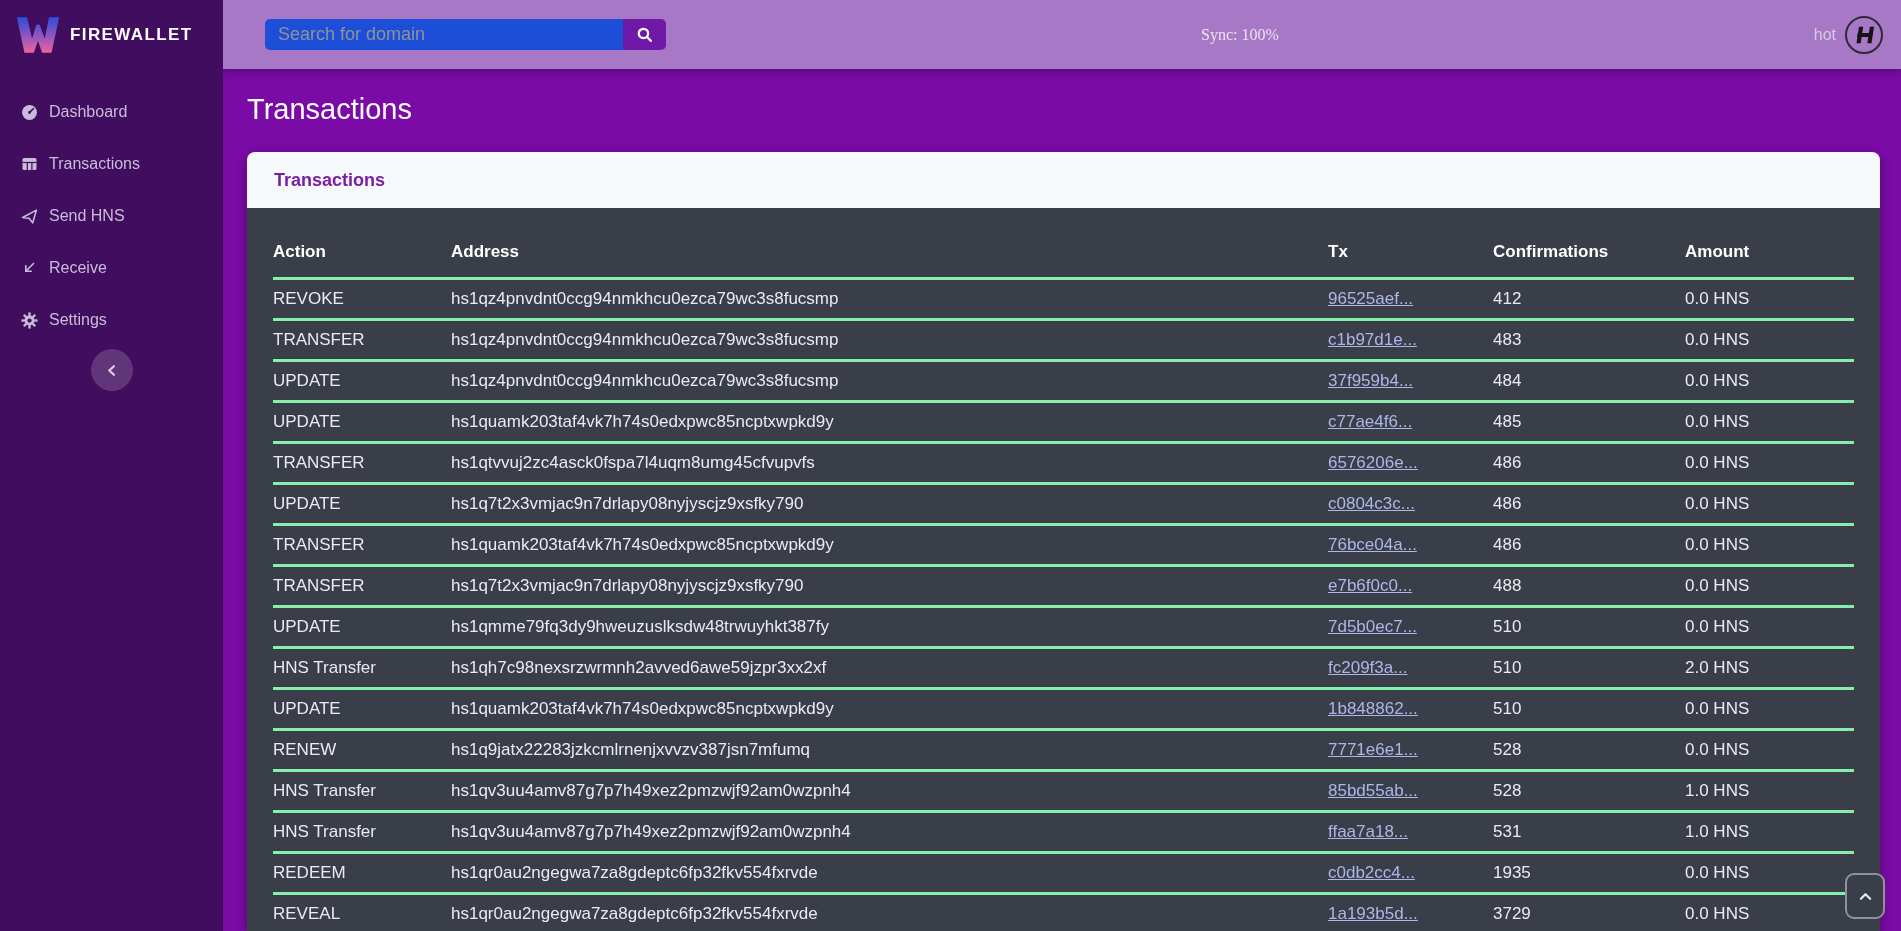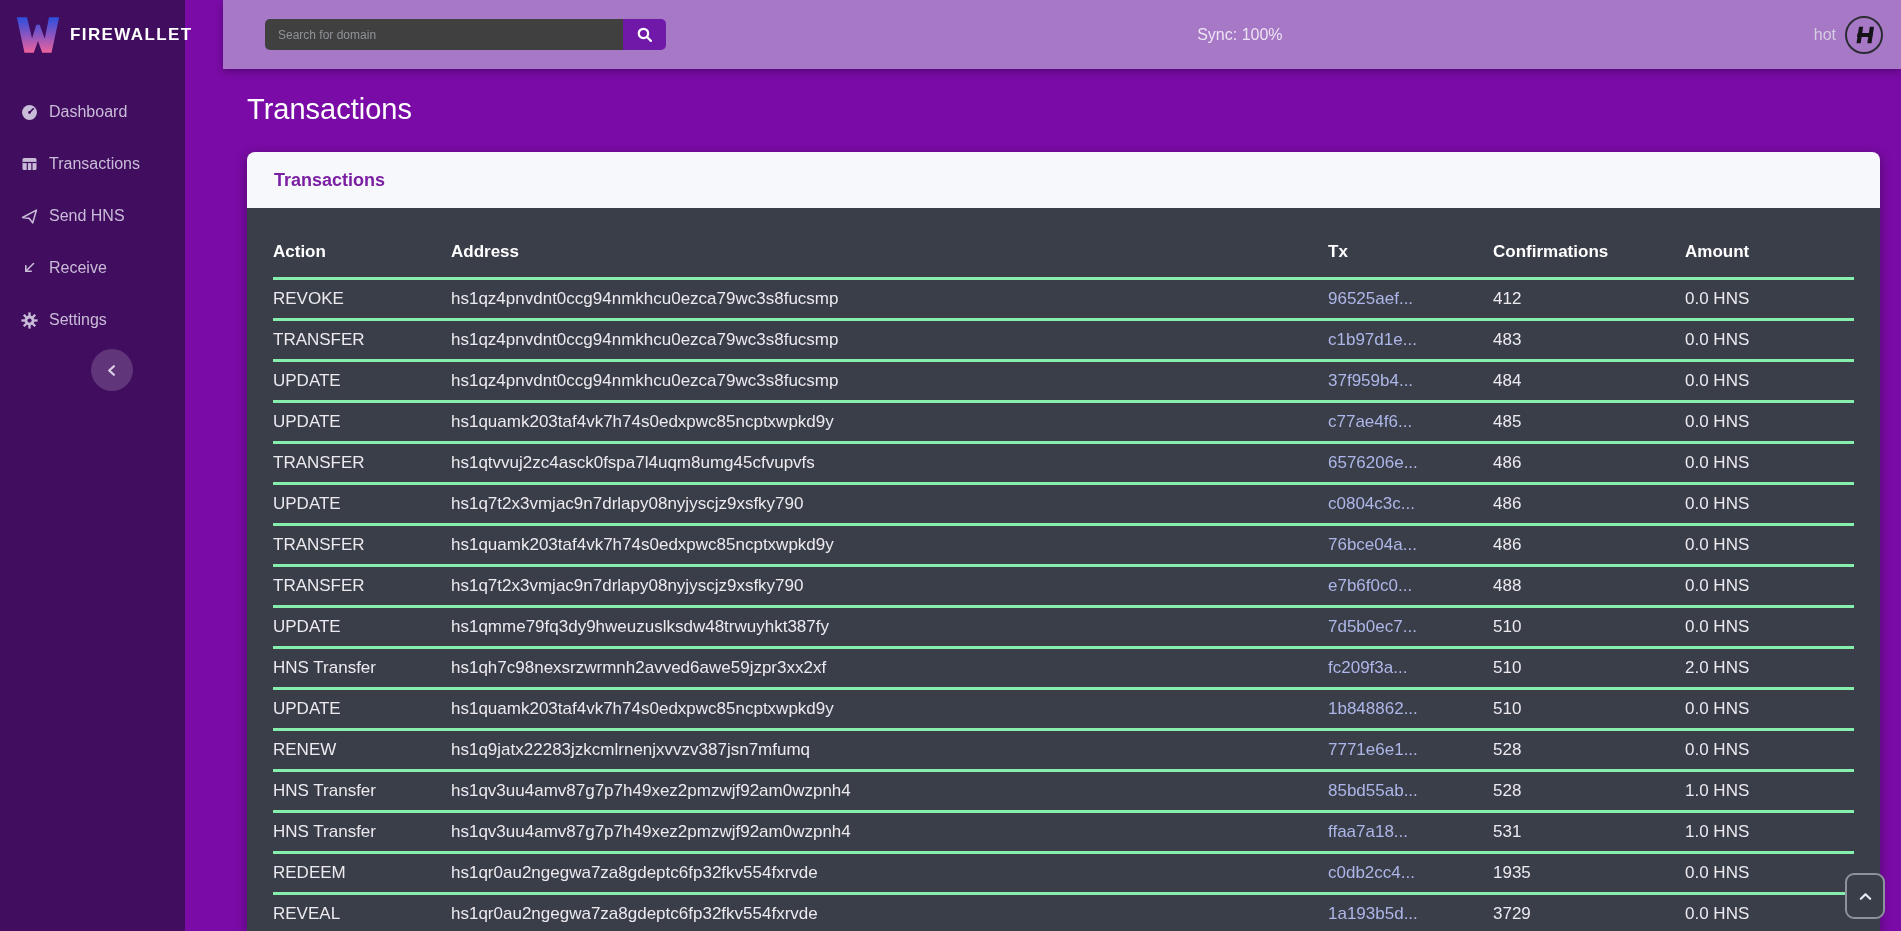--- a/index.html
+++ b/index.html
@@ -1,62 +1,62 @@
 <!DOCTYPE html>
 <html><head>
 <meta charset="utf-8">
 <style>
   * { margin:0; padding:0; box-sizing:border-box; }
   html,body { width:1901px; height:931px; overflow:hidden;
     font-family:"Liberation Sans", sans-serif; background:#7a0ba6; }
   body { position:relative; }
 
   
-  .sidebar { position:absolute; left:0; top:0; width:185px; height:100%;
+  .sidebar { position:absolute; left:0; top:0; width:223px; height:100%;
     background:#410d5e; z-index:30; }
   .brand { height:69px; display:flex; align-items:center; gap:10px; padding-left:16px; }
   .brand-name { color:#ffffff; font-weight:700; font-size:17px; letter-spacing:1.4px; }
   .nav-item { height:52px; display:flex; align-items:flex-end; gap:11px;
     padding-left:20px; color:#c9bcd9; font-size:16px; cursor:pointer; }
   .nav-icon { width:18px; height:18px; display:flex; align-items:center; justify-content:center; color:#c9bcd9; }
   .collapse-btn { position:absolute; left:91px; top:349px; width:42px; height:42px;
     border-radius:50%; background:rgba(255,255,255,0.17);
     display:flex; align-items:center; justify-content:center; cursor:pointer; }
 
   
   .topbar { position:absolute; left:223px; top:0; right:0; height:69px;
     background:#a678c6; display:flex; align-items:center; z-index:20;
     box-shadow:0 3px 7px rgba(30,0,50,0.35); }
   .search-box { display:flex; margin-left:42px; }
-  .search-input { width:358px; height:31px; background:#404040; border:none;
-    border-radius:5px 0 0 5px; padding:0 13px; color:#dddde2; font-size:12px; outline:none; }
+  .search-input { width:358px; height:31px; background:#1d4ed8; border:none;
+    border-radius:5px 0 0 5px; padding:0 13px; color:#dddde2; font-size:18px; outline:none; }
   .search-input::placeholder { color:#8f9399; }
   .search-btn { width:43px; height:31px; background:#7018a8; border:none;
     border-radius:0 5px 5px 0; display:flex; align-items:center; justify-content:center; cursor:pointer; }
-  .sync { flex:1; text-align:center; color:#ece4f4; font-size:16px; }
+  .sync { flex:1; text-align:center; color:#ece4f4; font-size:16px;font-family:Liberation Serif, serif; }
   .right-group { display:flex; align-items:center; gap:9px; padding-right:18px; }
   .wallet-label { color:#d6cde0; font-size:16px; }
   .avatar { width:38px; height:38px; border-radius:50%; border:2px solid #2c2c34;
     display:flex; align-items:center; justify-content:center; cursor:pointer; }
 
   
   .main { position:absolute; left:223px; top:69px; right:0; bottom:0; background:#7a0ba6; }
   .page-title { margin:24px 0 0 24px; font-size:29px; font-weight:500; color:#ffffff; }
   .card { position:absolute; left:24px; right:21px; top:83px; bottom:0;
     border-radius:8px 8px 0 0; overflow:hidden; display:flex; flex-direction:column;
     box-shadow:0 3px 12px rgba(0,0,0,0.35); }
   .card-header { height:56px; background:#f7f8fc; display:flex; align-items:center;
     padding-left:27px; font-weight:700; font-size:18px; color:#7b1fa2; flex:none; }
   .table-wrap { flex:1; background:#3a3e48; padding:0 26px; }
   .thead, .trow { display:grid; grid-template-columns:178px 877px 165px 192px 1fr; }
   .thead { height:69px; align-items:end; padding-bottom:15px; color:#ffffff;
     font-weight:700; font-size:17px; }
   .trow { height:41px; align-items:center; border-top:3px solid #86efac;
     font-size:17px; color:#eceaef; }
-  .tx-link { color:#adb6e8; cursor:pointer; }
+  .tx-link { color:#adb6e8; text-decoration:underline; cursor:pointer; }
 
   
   .scroll-top { position:absolute; left:1845px; top:873px; width:40px; height:46px;
     border-radius:9px; background:#3a3e48; border:2px solid #8d929c; z-index:40;
     display:flex; align-items:center; justify-content:center; cursor:pointer; }
 </style>
 </head>
 <body>
 
 <div class="sidebar">

